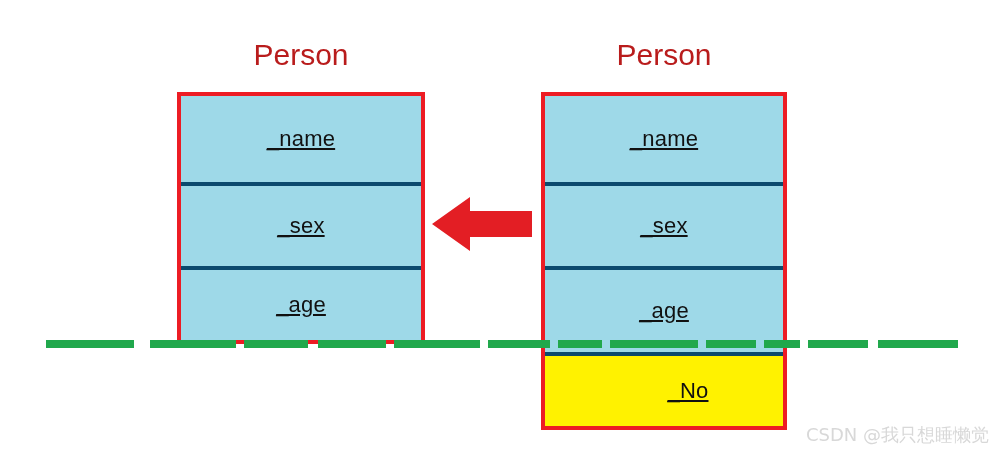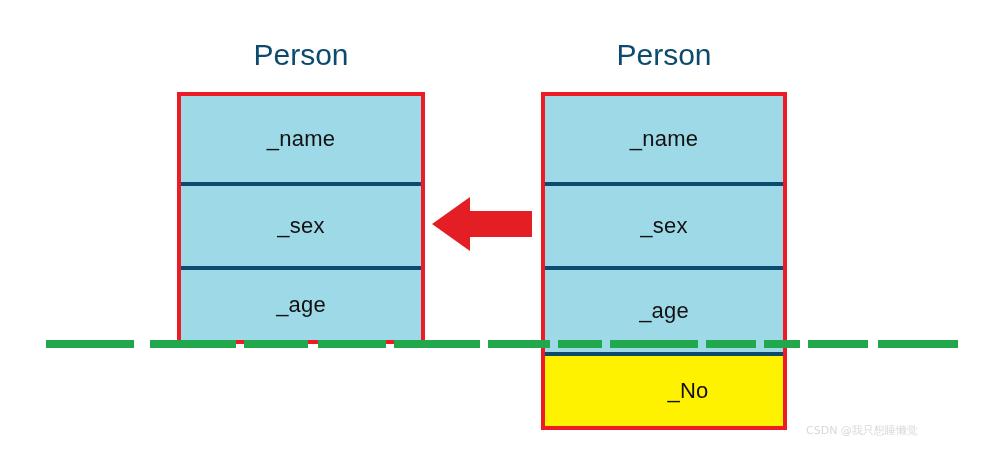--- a/index.html
+++ b/index.html
@@ -16,21 +16,21 @@
     width: 1002px;
     height: 455px;
     background: #ffffff;
     overflow: hidden;
   }
 
   
   .class-title {
     position: absolute;
     font-size: 30px;
-    color: #0c4a6e;
+    color: #b91c1c;
     font-family: "Liberation Sans", sans-serif;
     white-space: nowrap;
     text-align: center;
     line-height: 1;
   }
   #title-person  { left: 177px; top: 40px; width: 248px; }
   #title-student { left: 541px; top: 40px; width: 246px; }
 
   
   .class-box {
@@ -52,20 +52,21 @@
   }
   .field-row + .field-row { border-top: 4px solid #0c4a6e; }
   .field-row.highlight { background: #FFF200; }
 
   .field-label {
     font-size: 22px;
     color: #111111;
     font-family: "Liberation Sans", sans-serif;
     white-space: nowrap;
     letter-spacing: 0.2px;
+    text-decoration: underline;
   }
 
   
   #box-person .r1 { height: 86px; }
   #box-person .r2 { height: 84px; }
   #box-person .r3 { height: 74px; }
 
   
   #box-student .r1 { height: 86px; }
   #box-student .r2 { height: 84px; }
@@ -94,21 +95,21 @@
     top: 0;
     height: 8px;
     background: #21A84C;
   }
 
   
   #watermark {
     position: absolute;
     left: 806px;
     top: 423px;
-    font-size: 11px;
+    font-size: 18px;
     color: #d8d8d8;
     font-family: "DejaVu Sans", sans-serif;
     white-space: nowrap;
     user-select: none;
     text-align: right;
   }
 </style>
 </head>
 <body>
 

